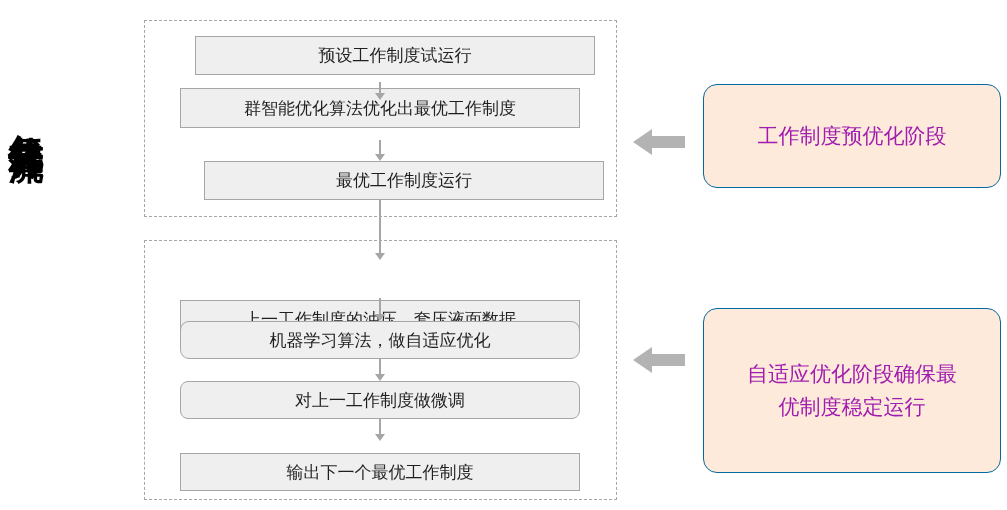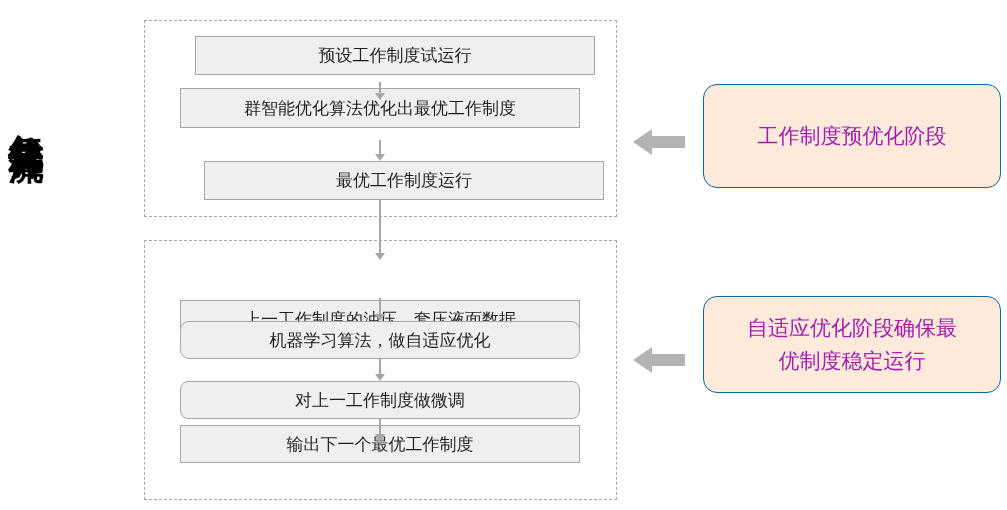--- a/index.html
+++ b/index.html
@@ -45,21 +45,21 @@
     text-align: center;
   }
   .step.h1 { height: 39px; }
   .step.h2 { height: 38px; }
   .b1 { top: 36px; margin-left: 15px; }
   .b2 { top: 88px; height: 40px; }
   .b3 { top: 161px; margin-left: 24px; }
   .b4 { top: 260px; margin-top: 40px; }
   .b5 { top: 321px; border-radius: 9px; }
   .b6 { top: 381px; border-radius: 8px; }
-  .b7 { top: 425px; text-align: right; }
+  .b7 { top: 453px; text-align: right; }
 
   
   .v-arrow {
     position: absolute;
     left: 374px;
     width: 12px;
   }
   .v-arrow .line {
     position: absolute;
     left: 5px; top: 0; bottom: 7px;
@@ -113,21 +113,21 @@
     display: flex;
     align-items: center;
     justify-content: center;
     font-size: 21px;
     color: #a21caf;
     text-align: center;
     line-height: 1.55;
     white-space: pre-line;
   }
   .c1 { top: 84px;  height: 104px; }
-  .c2 { top: 296px; height: 97px; }
+  .c2 { top: 308px; height: 165px; }
 </style>
 </head>
 <body>
 
 <div class="v-title">气井优化计算流程</div>
 
 <div class="stage s1"></div>
 
 <div class="stage s2"></div>
 

